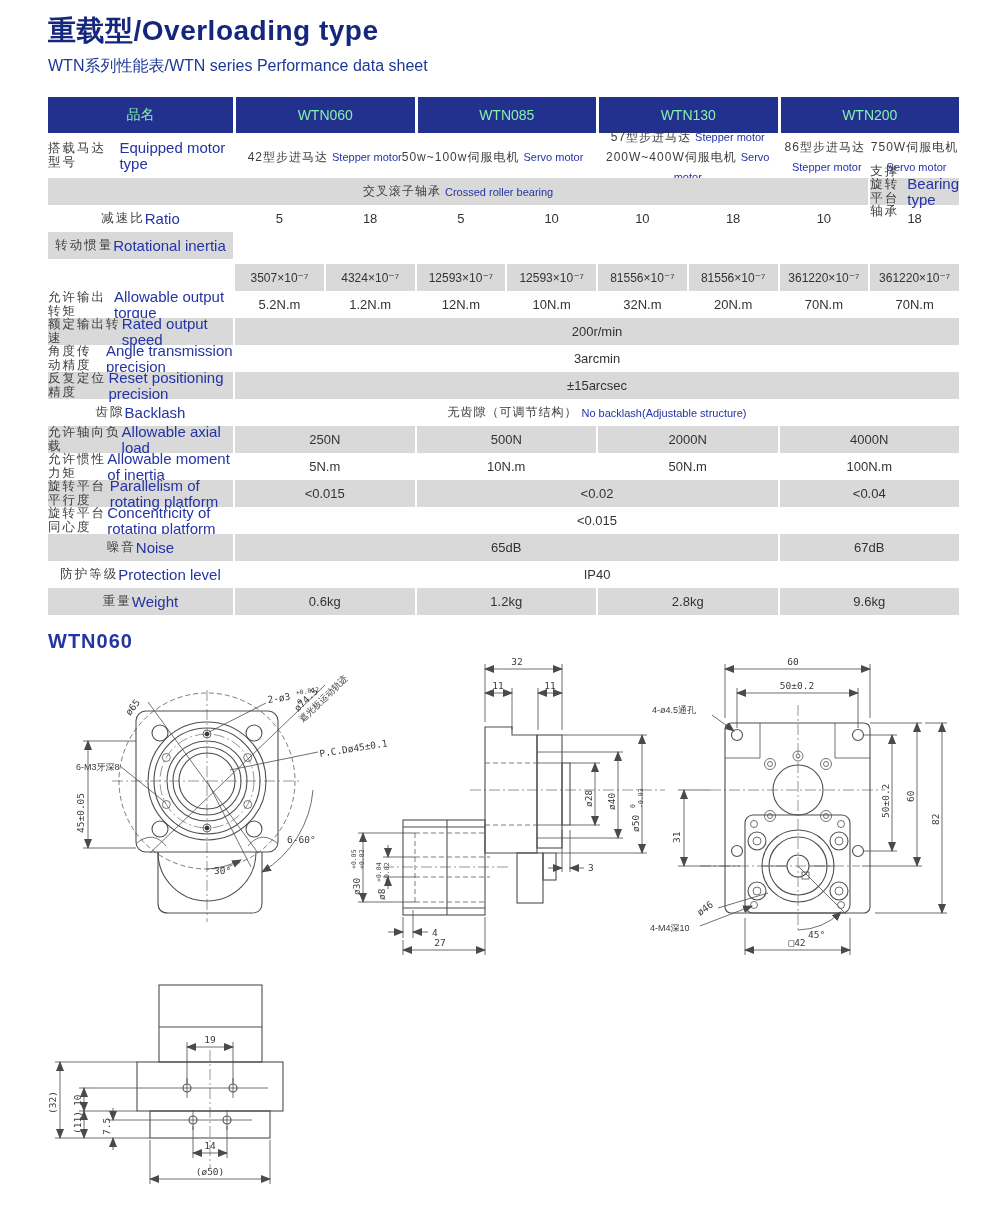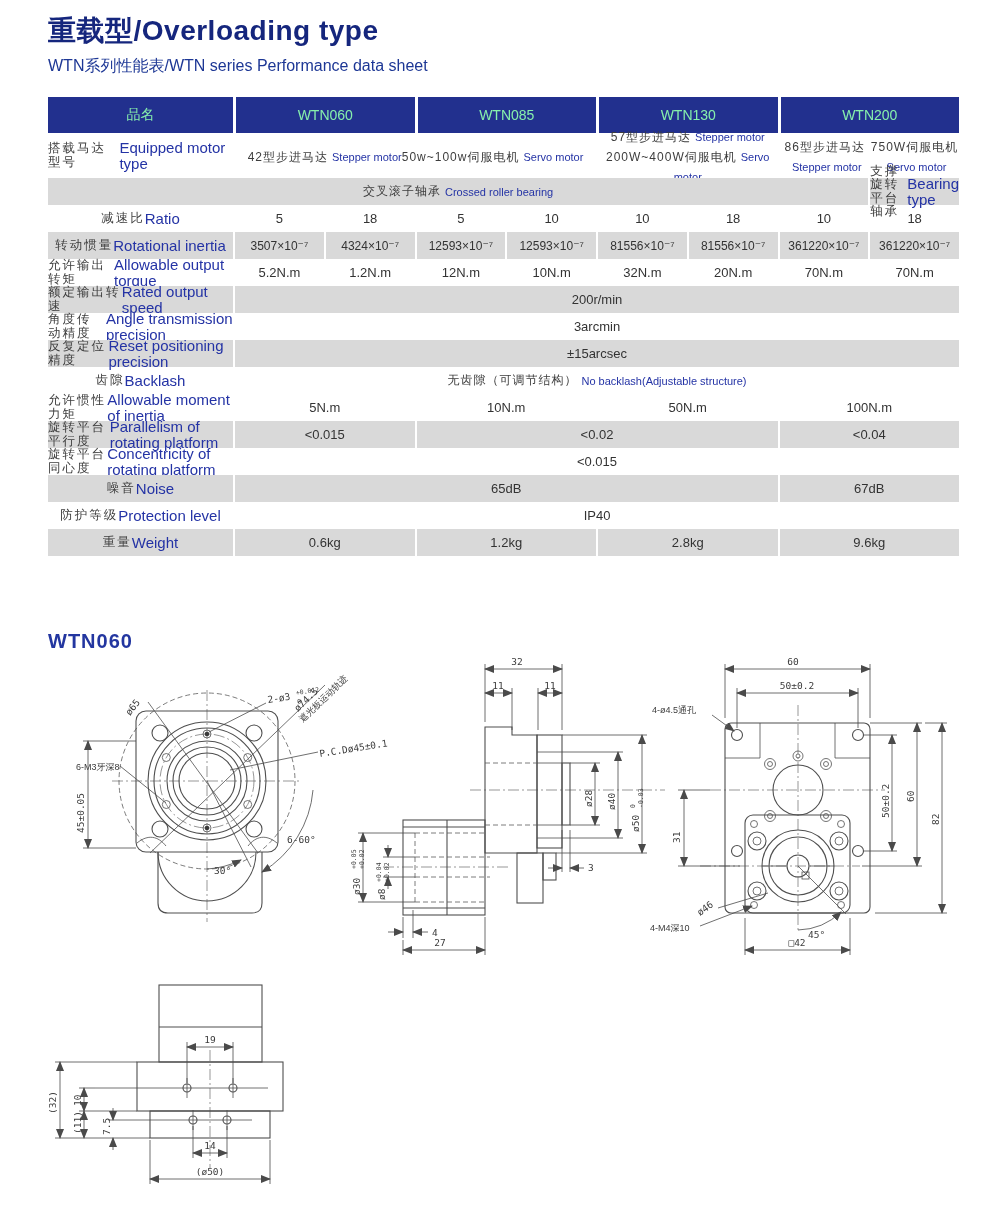--- a/index.html
+++ b/index.html
@@ -12,21 +12,21 @@
   .t-row .cell + .cell{border-left:2px solid #fff;}
   .hdr .cell{background:#22308e;color:#86efac;font-size:14px;height:36px;text-align:center;}
   .hdr .cell + .cell{border-left:3px solid #fff;}
   .h27 .cell{height:27px;}
   .h45 .cell{height:45px;}
   .gray .cell{background:#d9d9d9;}
   .lbl{flex-direction:row;line-height:1.05;padding:1px 0;}
   .lcn{font-size:12.5px;color:#3d3d3d;letter-spacing:2px;}
   .len{font-size:15px;color:#2433a5;margin-top:1px;}
   .val{font-size:13px;color:#333;}
-  .val-sm{font-size:12px;color:#333;}
+  .val-sm{font-size:12px;color:#333;margin-top:32px;}
   .mline{line-height:1.25;text-align:center;}
   .mcn{font-size:12px;color:#3d3d3d;letter-spacing:1px;}
   .men{font-size:11px;color:#2433a5;margin-left:4px;}
   .start{justify-content:flex-start;}
   .oc{width:75%;text-align:center;}
   .section-heading{position:absolute;left:48px;top:630px;font-size:20px;font-weight:bold;color:#2336a0;letter-spacing:1px;}
   svg.drawings{position:absolute;left:0;top:0;}
   .ol{stroke:#4f4f4f;stroke-width:1.1;fill:none;}
   .thin{stroke:#4f4f4f;stroke-width:0.8;fill:none;}
   .hid{stroke:#5a5a5a;stroke-width:0.8;fill:none;stroke-dasharray:5 3;}
@@ -162,20 +162,30 @@
     <div class="cell lbl">
       <span class="lcn">齿隙</span>
       <span class="len">Backlash</span>
     </div>
     <div class="cell" style="grid-column:span 8">
       <span class="mcn">无齿隙（可调节结构）</span>
         <span class="men">No backlash(Adjustable structure)</span>
     </div>
   </div>
 
+  <div class="t-row h27 gray">
+    <div class="cell lbl">
+      <span class="lcn">允许轴向负载</span>
+      <span class="len">Allowable axial load</span>
+    </div>
+    <div class="cell val" style="grid-column:span 2">250N</div>
+    <div class="cell val" style="grid-column:span 2">500N</div>
+    <div class="cell val" style="grid-column:span 2">2000N</div>
+    <div class="cell val" style="grid-column:span 2">4000N</div>
+  </div>
 
   <div class="t-row h27">
     <div class="cell lbl">
       <span class="lcn">允许惯性力矩</span>
       <span class="len">Allowable moment of inertia</span>
     </div>
     <div class="cell val" style="grid-column:span 2">5N.m</div>
     <div class="cell val" style="grid-column:span 2">10N.m</div>
     <div class="cell val" style="grid-column:span 2">50N.m</div>
     <div class="cell val" style="grid-column:span 2">100N.m</div>

